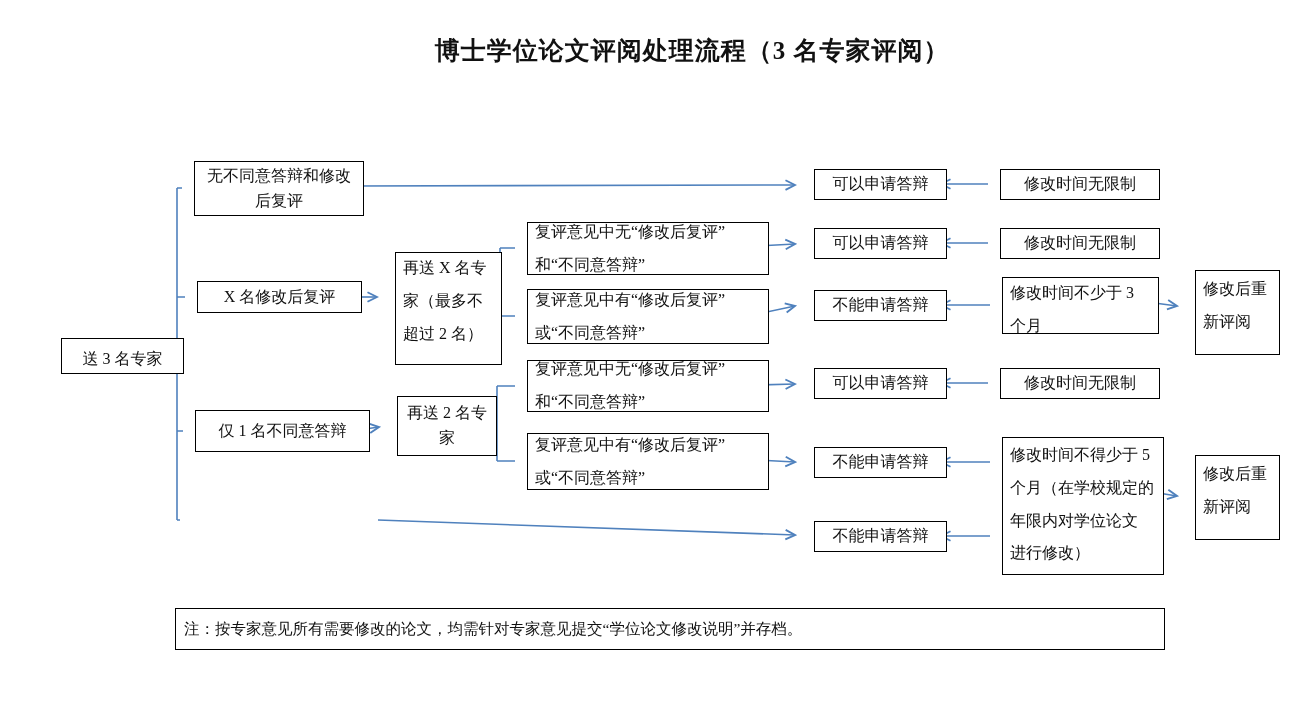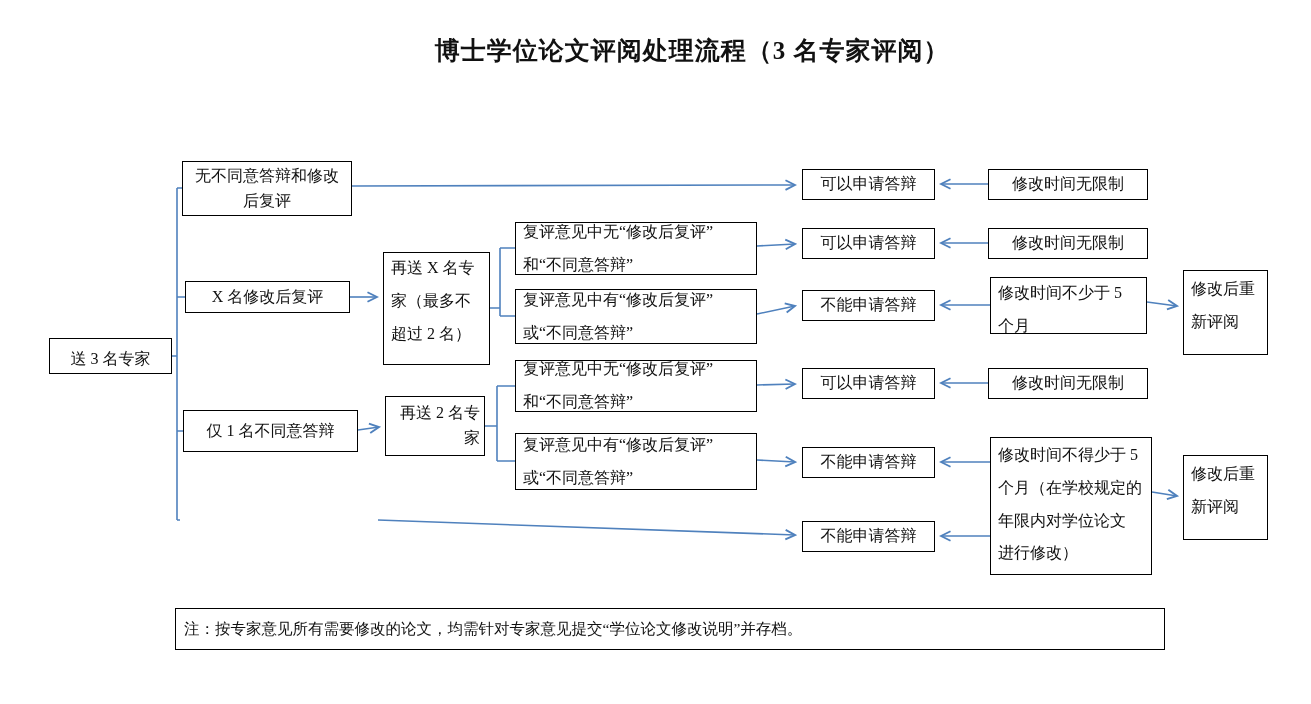--- a/index.html
+++ b/index.html
@@ -19,21 +19,21 @@
     font-size:25px;font-weight:bold;letter-spacing:1px;
   }
   .connectors{position:absolute;top:0;left:0;}
   .connectors path,.connectors line{stroke:var(--connector);fill:none;stroke-width:1.6px;}
   #arrow path{stroke:var(--connector);fill:none;stroke-width:1.4px;}
   .box{
     position:absolute;background:var(--background);
     border:1.5px solid var(--box-border);box-sizing:border-box;
     font-size:16px;line-height:1.55;
     display:flex;flex-direction:column;justify-content:center;
-    text-align:center;padding:1px 4px;
+    text-align:center;padding:1px 4px;margin-left:12px;
   }
   .box span{display:block;}
   .box.top{justify-content:flex-start;padding-top:3px;}
   .box.left{text-align:left;padding-left:7px;padding-right:5px;gap:8px;}
   .note-box{
     position:absolute;background:var(--background);
     border:1px solid var(--box-border);box-sizing:border-box;
     font-size:15.5px;display:flex;align-items:center;
     padding:10px 8px;text-align:left;
   }
@@ -93,21 +93,21 @@
     <span>仅 1 名不同意答辩</span>
   </div>
 
 
   <div class="box top left" style="left:383px;top:252px;width:107px;height:113px;font-family:Liberation Serif, serif;">
     <span>再送 X 名专</span>
     <span>家（最多不</span>
     <span>超过 2 名）</span>
   </div>
 
-  <div class="box" style="left:385px;top:396px;width:100px;height:60px;text-align:right;">
+  <div class="box" style="left:385px;top:396px;width:100px;height:60px;">
     <span>再送 2 名专</span>
     <span>家</span>
   </div>
 
   <div class="box left" style="left:515px;top:222px;width:242px;height:53px;">
     <span>复评意见中无“修改后复评”</span>
     <span>和“不同意答辩”</span>
   </div>
   <div class="box left" style="left:515px;top:289px;width:242px;height:55px;">
     <span>复评意见中有“修改后复评”</span>
@@ -133,21 +133,21 @@
     <span>可以申请答辩</span>
   </div>
   <div class="box" style="left:988px;top:228px;width:160px;height:31px;">
     <span>修改时间无限制</span>
   </div>
 
   <div class="box" style="left:802px;top:290px;width:133px;height:31px;">
     <span>不能申请答辩</span>
   </div>
   <div class="box top left" style="left:990px;top:277px;width:157px;height:57px;">
-    <span>修改时间不少于 5</span>
+    <span>修改时间不少于 3</span>
     <span>个月</span>
   </div>
   <div class="box top left" style="left:1183px;top:270px;width:85px;height:85px;padding-top:6px;">
     <span>修改后重</span>
     <span>新评阅</span>
   </div>
 
   <div class="box" style="left:802px;top:368px;width:133px;height:31px;">
     <span>可以申请答辩</span>
   </div>

